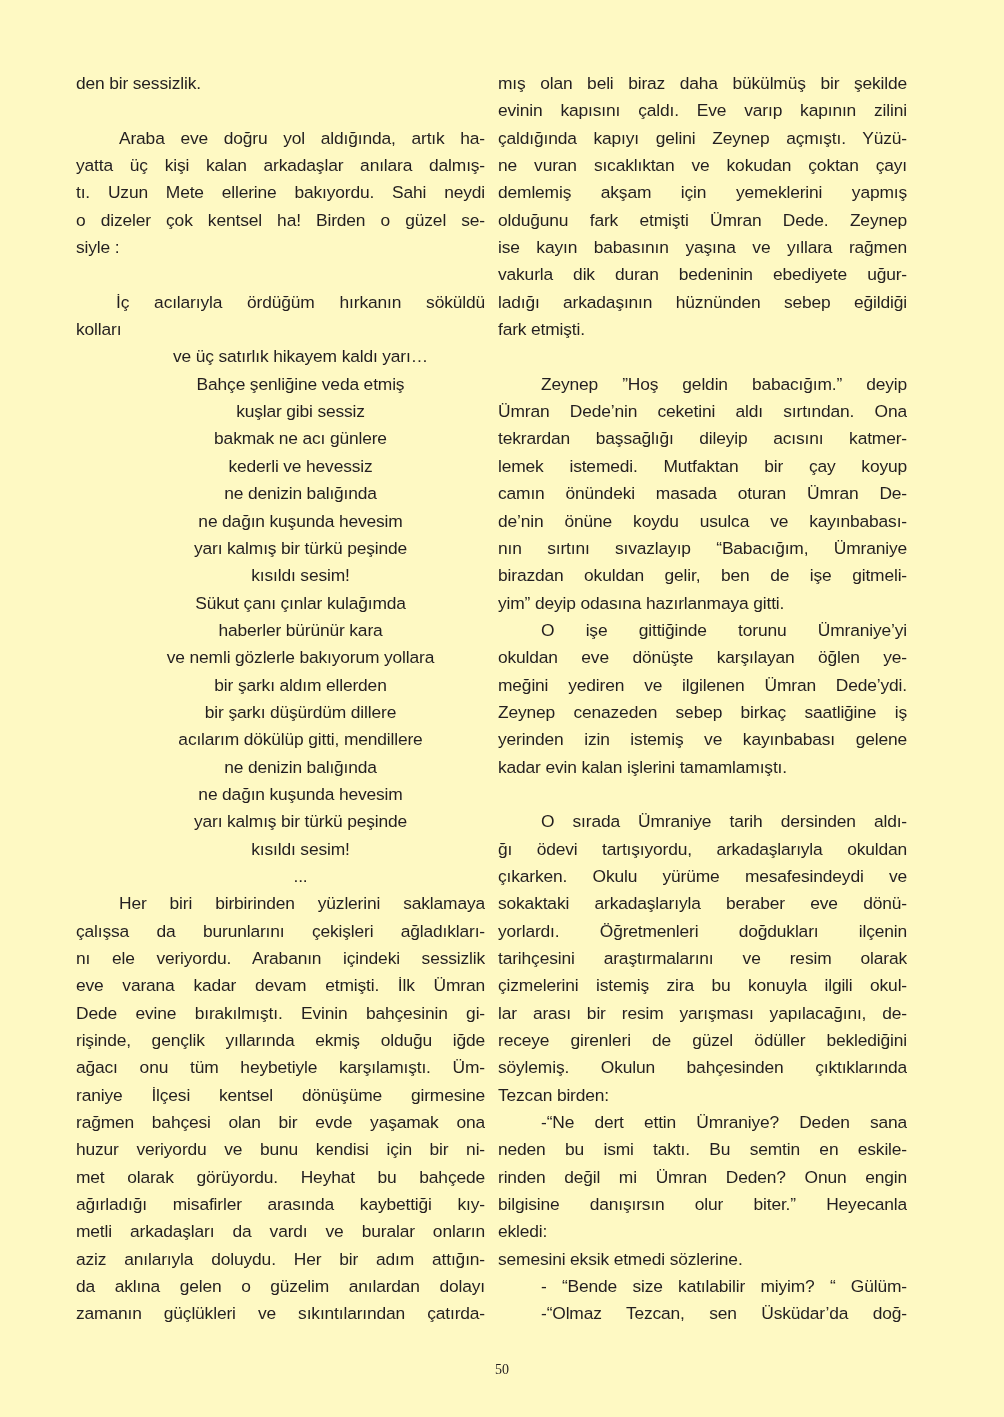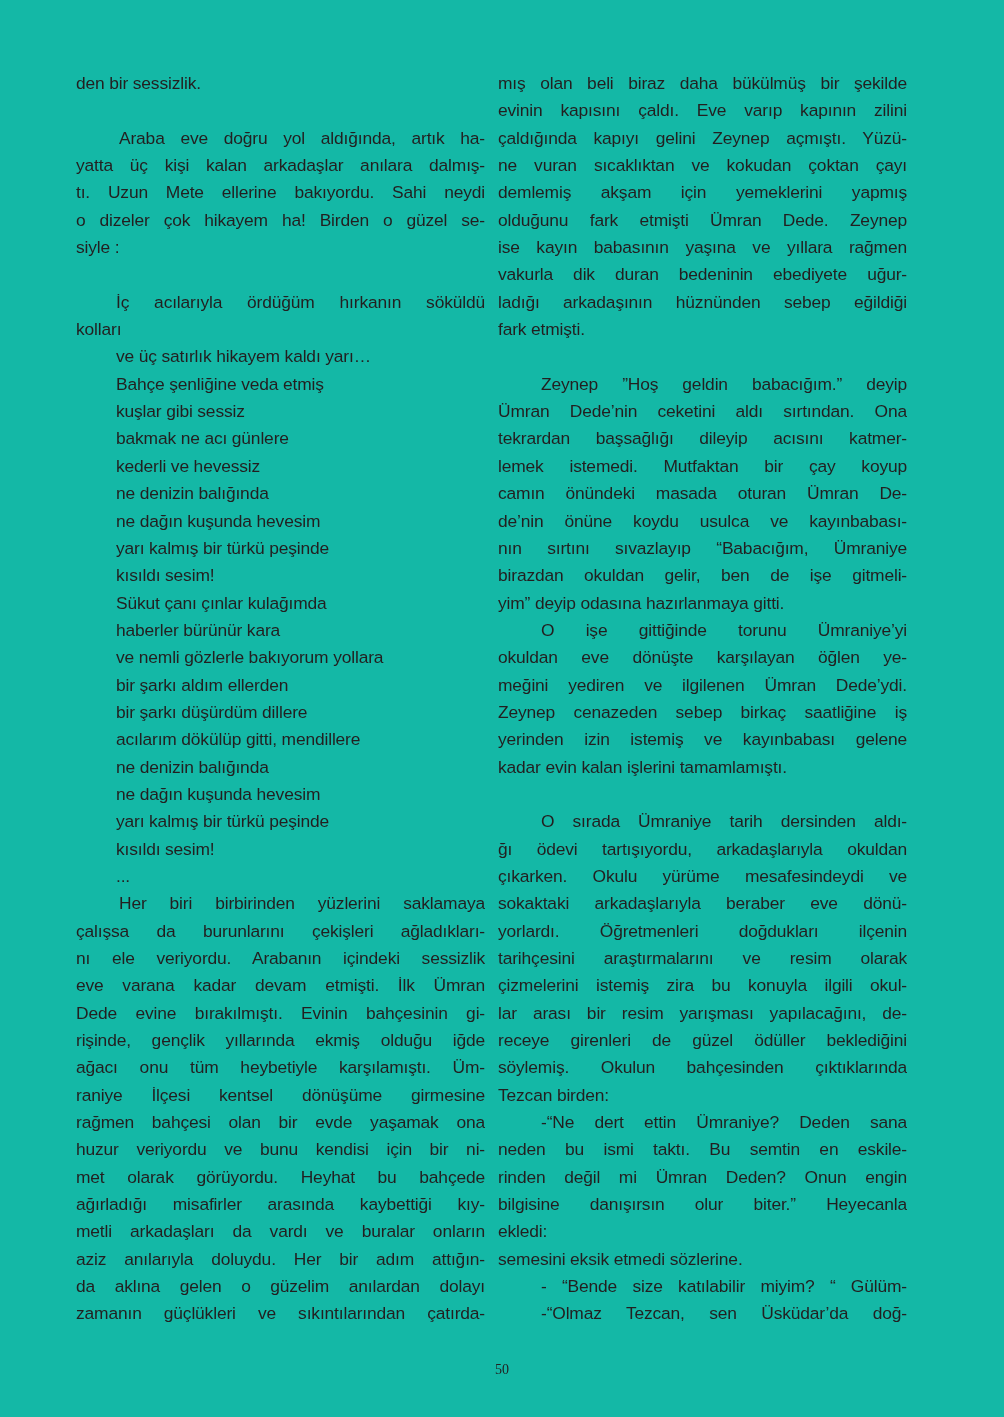--- a/index.html
+++ b/index.html
@@ -1,46 +1,46 @@
 <!DOCTYPE html>
 <html><head>
   <meta charset="utf-8">
   <style>
     html, body { margin: 0; padding: 0; background: #ffffff; }
     body { width: 1004px; height: 1417px; position: relative; overflow: hidden; }
-    .page { position: absolute; left: 0; top: 0; width: 1004px; height: 1417px; background: #14b8a6; }
+    .page { position: absolute; left: 0; top: 0; width: 1004px; height: 1417px; background: #fef9c3; }
     .col {
       position: absolute; top: 70px; width: 409px;
       font-family: "Liberation Sans", sans-serif;
       font-size: 17.4px; line-height: 27.35px; color: #231f20;
       letter-spacing: -0.15px;
     }
     .col-left { left: 76px; }
     .col-right { left: 498px; }
     .ln { display: block; white-space: nowrap; height: 27.35px; }
     .ln.j { text-align: justify; text-align-last: justify; white-space: normal; overflow: hidden; }
     .ln.ind { padding-left: 43px; }
-    .ln.verse { padding-left: 40px; }
+    .ln.verse { padding-left: 40px; text-align: center; }
     .blank { display: block; height: 27.35px; }
     .page-number {
       position: absolute; left: 0; width: 1004px; top: 1362px; text-align: center;
       font-family: Liberation Serif, serif; font-size: 14px; color: #231f20;
     }
   </style>
 </head>
 <body>
 
 <div class="page">
   <div class="col col-left" id="col-left">
       <span class="ln">den bir sessizlik.</span>
       <span class="blank"></span>
       <span class="ln j ind">Araba eve doğru yol aldığında, artık ha-</span>
       <span class="ln j">yatta üç kişi kalan arkadaşlar anılara dalmış-</span>
       <span class="ln j">tı. Uzun Mete ellerine bakıyordu. Sahi neydi</span>
-      <span class="ln j">o dizeler çok hikayem ha! Birden o güzel se-</span>
+      <span class="ln j">o dizeler çok kentsel ha! Birden o güzel se-</span>
       <span class="ln">siyle :</span>
       <span class="blank"></span>
       <span class="ln j verse">İç acılarıyla ördüğüm hırkanın söküldü</span>
       <span class="ln">kolları</span>
       <span class="ln verse">ve üç satırlık hikayem kaldı yarı…</span>
       <span class="ln verse">Bahçe şenliğine veda etmiş</span>
       <span class="ln verse">kuşlar gibi sessiz</span>
       <span class="ln verse">bakmak ne acı günlere</span>
       <span class="ln verse">kederli ve hevessiz</span>
       <span class="ln verse">ne denizin balığında</span>

